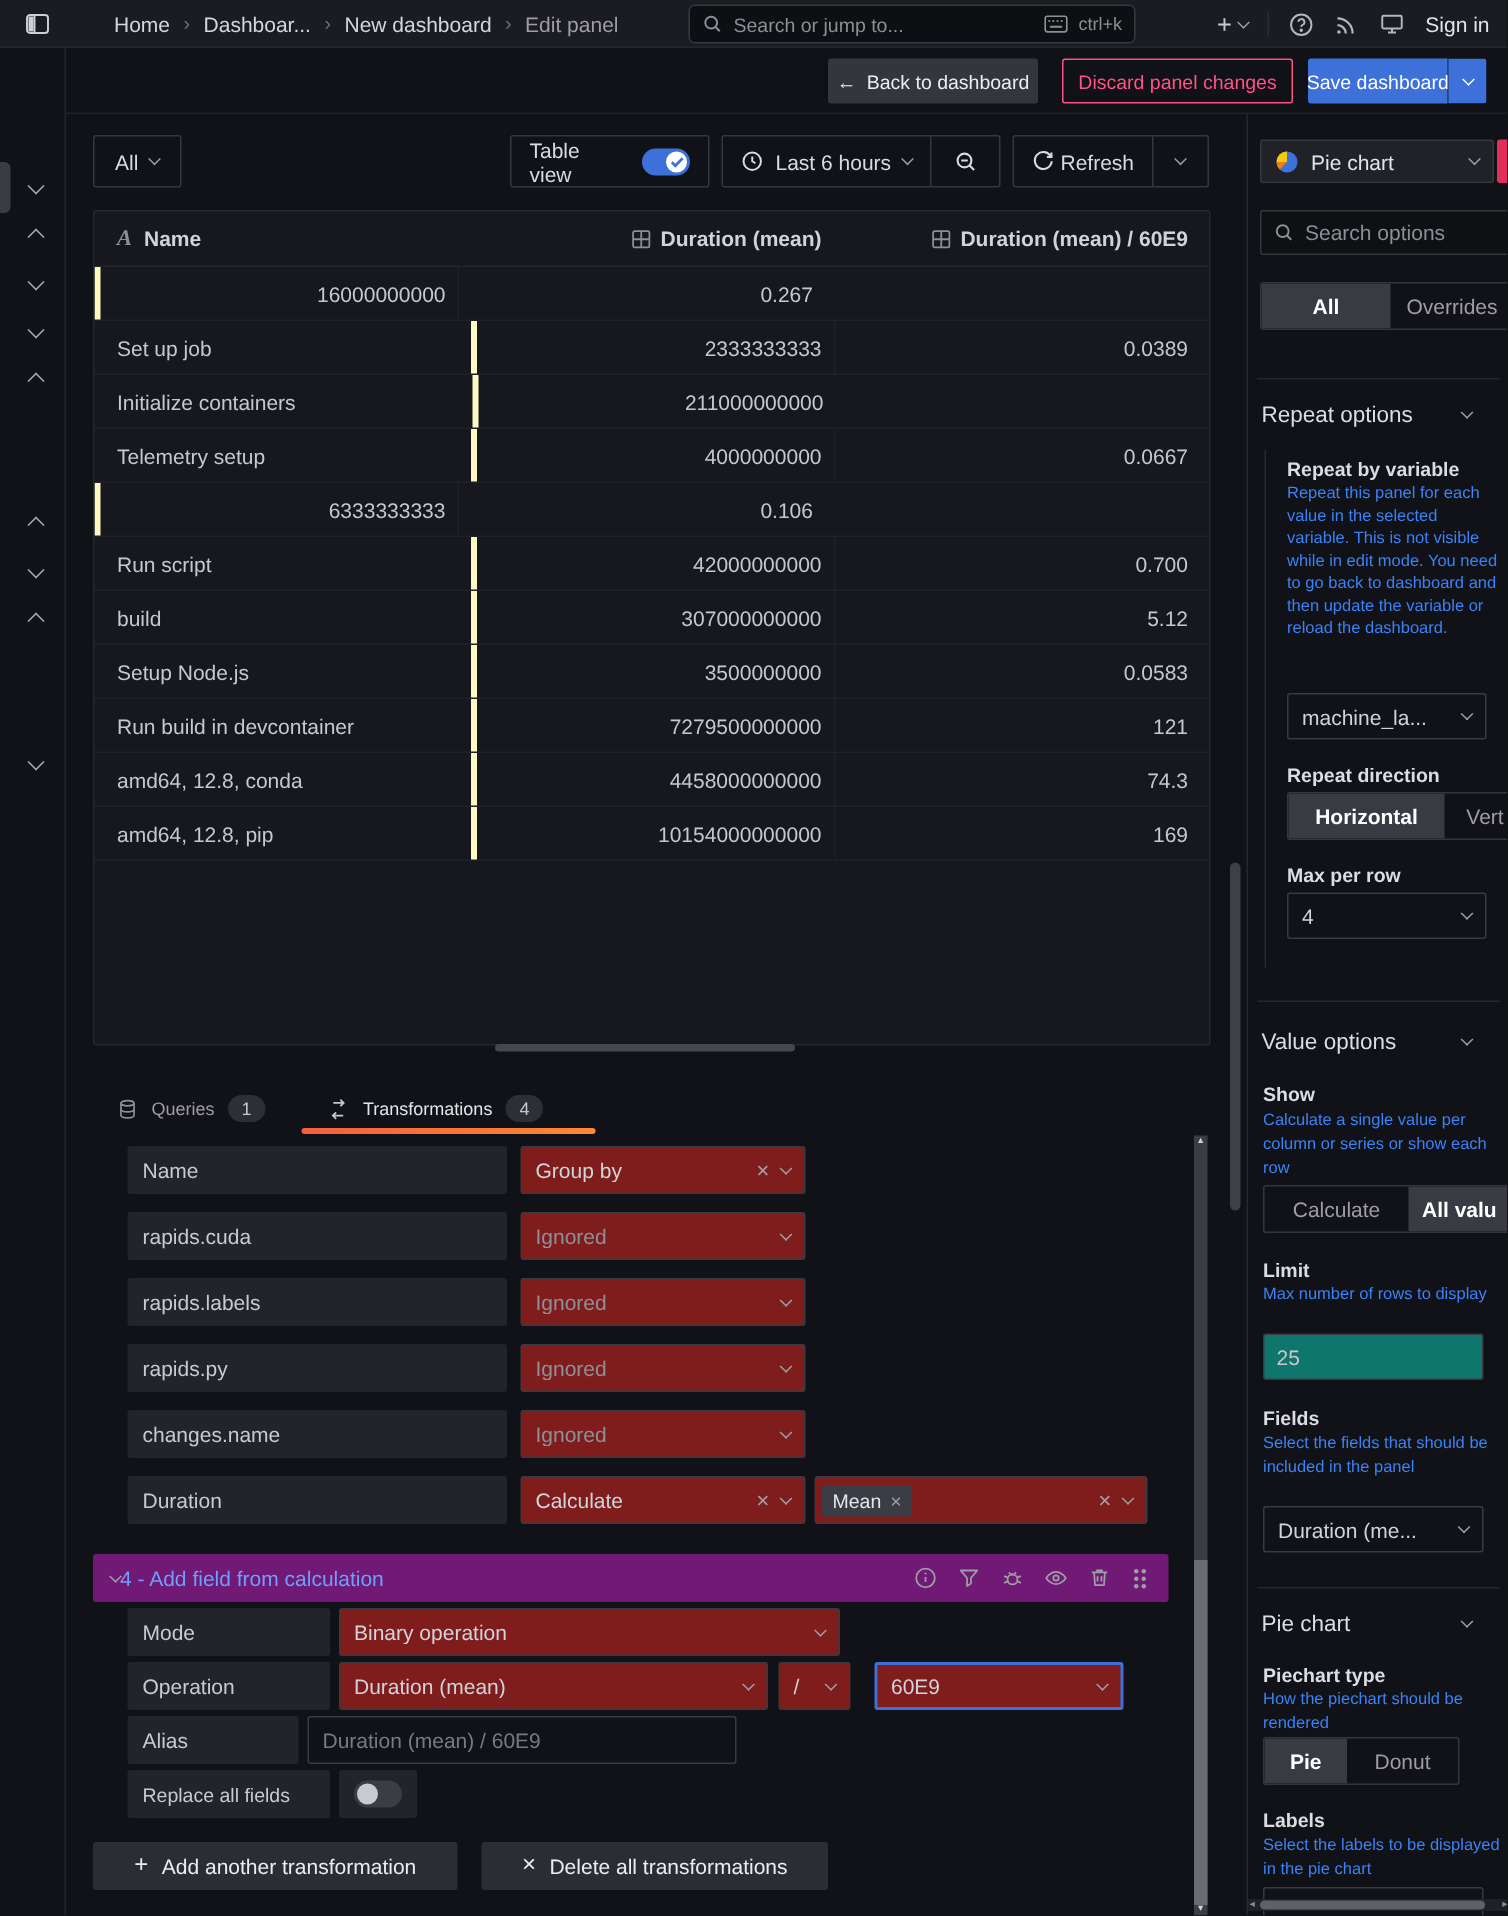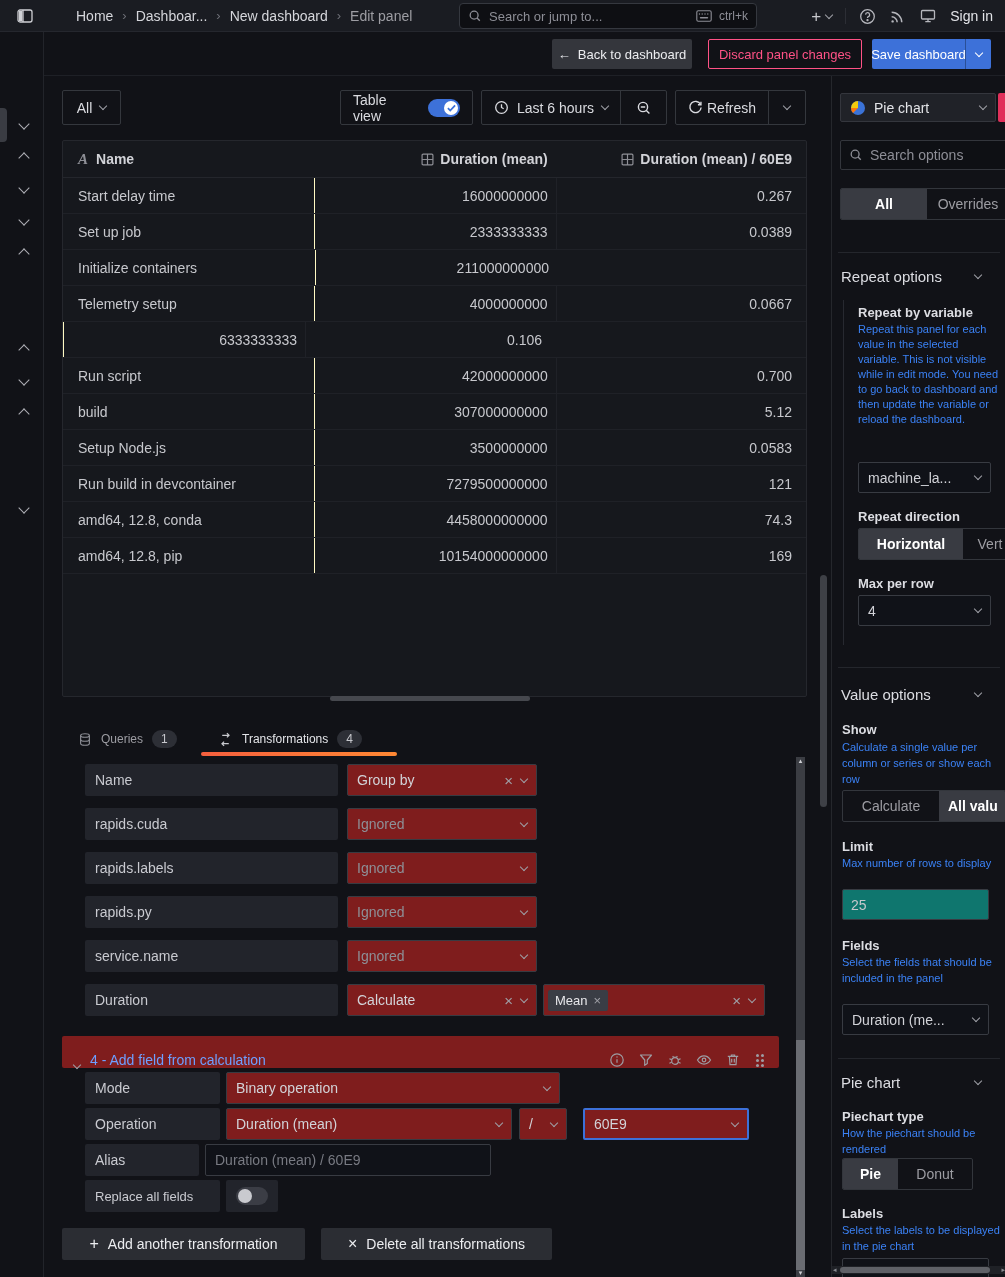--- a/index.html
+++ b/index.html
@@ -45,38 +45,38 @@
   .tgl-off{width:32px;height:18px;border-radius:9px;background:#3b3d45;position:relative;cursor:pointer}
   .tgl-off .knob{position:absolute;left:2px;top:2px;width:14px;height:14px;border-radius:50%;background:#c9cacf}
   .vdiv{width:1px;align-self:stretch;background:#34373d}
   
   .tablepanel{position:absolute;left:62px;top:140px;width:745px;height:557px;background:#16181d;border:1px solid #25272d;border-radius:2px;overflow:hidden}
   .thead,.trow{display:flex;width:100%}
   .thead{height:37px;border-bottom:1px solid #24262c;font-weight:bold;color:#d2d3d8}
   .trow{height:36px;border-bottom:1px solid #1f2127;color:#c7c8cd}
   .tc{display:flex;align-items:center;height:100%}
   .c1{width:252px;padding-left:15px;gap:8px}
-  .c2{width:242px;justify-content:flex-end;padding-right:8px;gap:6px;border-left:1px solid #fef9c3}
+  .c2{width:242px;justify-content:flex-end;padding-right:8px;gap:6px;border-left:4px solid #fef9c3}
   .c3{width:251px;justify-content:flex-end;padding-right:14px;gap:6px;border-left:1px solid #1f2127}
   .thead .c2,.thead .c3{border-left:none}
   .a-ic{font-family:"Liberation Serif",serif;font-style:italic;color:#8e8f96;font-size:15px}
   .hthumb{position:absolute;left:330px;top:696px;width:200px;height:5px;background:#46484e;border-radius:3px;cursor:pointer}
   
   .tab{position:absolute;top:724px;height:30px;display:flex;align-items:center;gap:9px;cursor:pointer}
   .tab .lbl{font-size:12px}
   .badge{background:#2d2f36;border-radius:11px;padding:2px 9px;font-size:12px;color:#c7c8cd}
   .tab-underline{position:absolute;left:201px;top:752px;width:196px;height:4px;border-radius:2px;background:linear-gradient(90deg,#f55f3e,#ff8833)}
   
   .grow{position:absolute;left:85px;display:flex;gap:9px;height:32px}
   .flabel{display:flex;align-items:center;height:32px;background:#22242b;border-radius:2px;padding:0 10px;font-size:14px;color:#c9cad0;flex:none}
   .sel{display:flex;align-items:center;height:32px;background:#7f1d1d;border:1px solid #383b42;border-radius:2px;padding:0 9px;gap:8px;font-size:14px;color:#d2d3d8;flex:none;cursor:pointer}
   .sel .txt{flex:1;white-space:nowrap;overflow:hidden}
   .sel .muted{color:#8e9097}
   .chip{background:#3a3d45;border-radius:2px;padding:3px 7px;font-size:13px;color:#e6e6ea;display:flex;gap:6px;align-items:center}
-  .secbar{position:absolute;left:62px;top:1036px;width:717px;height:32px;background:#7f1d1d;border-radius:2px;display:flex;align-items:flex-end;padding:0 12px;gap:10px}
+  .secbar{position:absolute;left:62px;top:1036px;width:717px;height:32px;background:#701a75;border-radius:2px;display:flex;align-items:center;padding:0 12px;}
   .secbar .title{color:#6e9fff;font-size:14px;cursor:pointer}
   .icrow{margin-left:auto;display:flex;align-items:center;gap:13px}
   .ic{cursor:pointer}
   .dots{width:3px;height:3px;border-radius:50%;background:#9d9da3;box-shadow:0 5px 0 #9d9da3,0 10px 0 #9d9da3,5px 0 0 #9d9da3,5px 5px 0 #9d9da3,5px 10px 0 #9d9da3;margin:-10px 8px 0 2px;cursor:grab}
   .srow{position:absolute;left:85px;display:flex;height:32px}
   .ainput{height:32px;background:#101218;border:1px solid #383b42;border-radius:2px;padding:0 9px;color:#d2d3d8;font:inherit;outline:0}
   .ainput::placeholder{color:#787a82}
   .abtn{position:absolute;top:1228px;height:32px;background:#2b2d33;border-radius:2px;display:flex;align-items:center;justify-content:center;gap:9px;color:#ecedf0;font-size:14px;cursor:pointer}
   
   .vsb{position:absolute;left:796px;top:757px;width:9px;height:520px;background:#3b3d43}
@@ -268,21 +268,20 @@
         <span>
             <svg width="13" height="13" viewBox="0 0 12 12" fill="none" stroke="#8e8f96" stroke-width="1.1">
               <rect x="1" y="1" width="10" height="10" rx="1"></rect>
               <path d="M1 6h10M6 1v10"></path>
             </svg>
           </span>
         <span>Duration (mean) / 60E9</span>
       </div>
     </div>
     <div class="trow">
-        <div class="tc c1">Start delay time</div>
         <div class="tc c2">16000000000</div>
         <div class="tc c3">0.267</div>
       </div>
     <div class="trow">
         <div class="tc c1">Set up job</div>
         <div class="tc c2">2333333333</div>
         <div class="tc c3">0.0389</div>
       </div>
     <div class="trow">
         <div class="tc c1">Initialize containers</div>
@@ -376,21 +375,21 @@
     </div>
   </div>
   <div class="grow" style="top:896px">
     <div class="flabel" style="width:253px">rapids.py</div>
     <div class="sel" style="width:190px">
       <span class="txt muted">Ignored</span>
       <span class="chev"></span>
     </div>
   </div>
   <div class="grow" style="top:940px">
-    <div class="flabel" style="width:253px">service.name</div>
+    <div class="flabel" style="width:253px">changes.name</div>
     <div class="sel" style="width:190px">
       <span class="txt muted">Ignored</span>
       <span class="chev"></span>
     </div>
   </div>
   <div class="grow" style="top:984px">
     <div class="flabel" style="width:253px">Duration</div>
     <div class="sel" style="width:190px">
       <span class="txt">Calculate</span>
       <span class="x">×</span>

